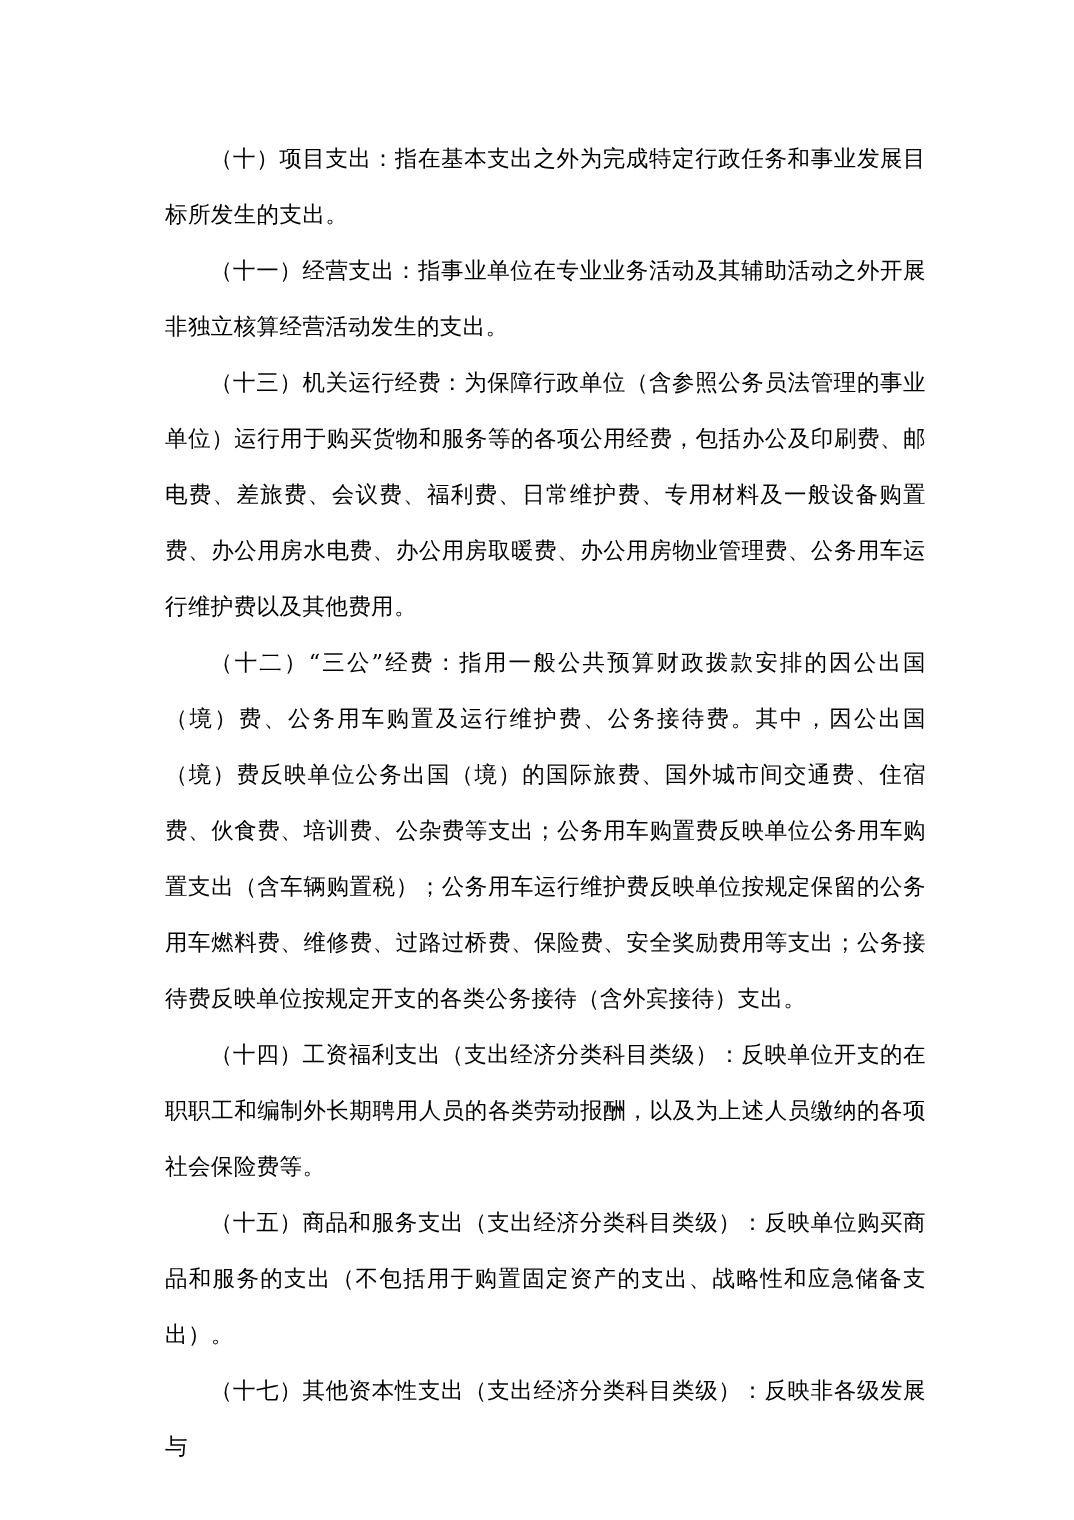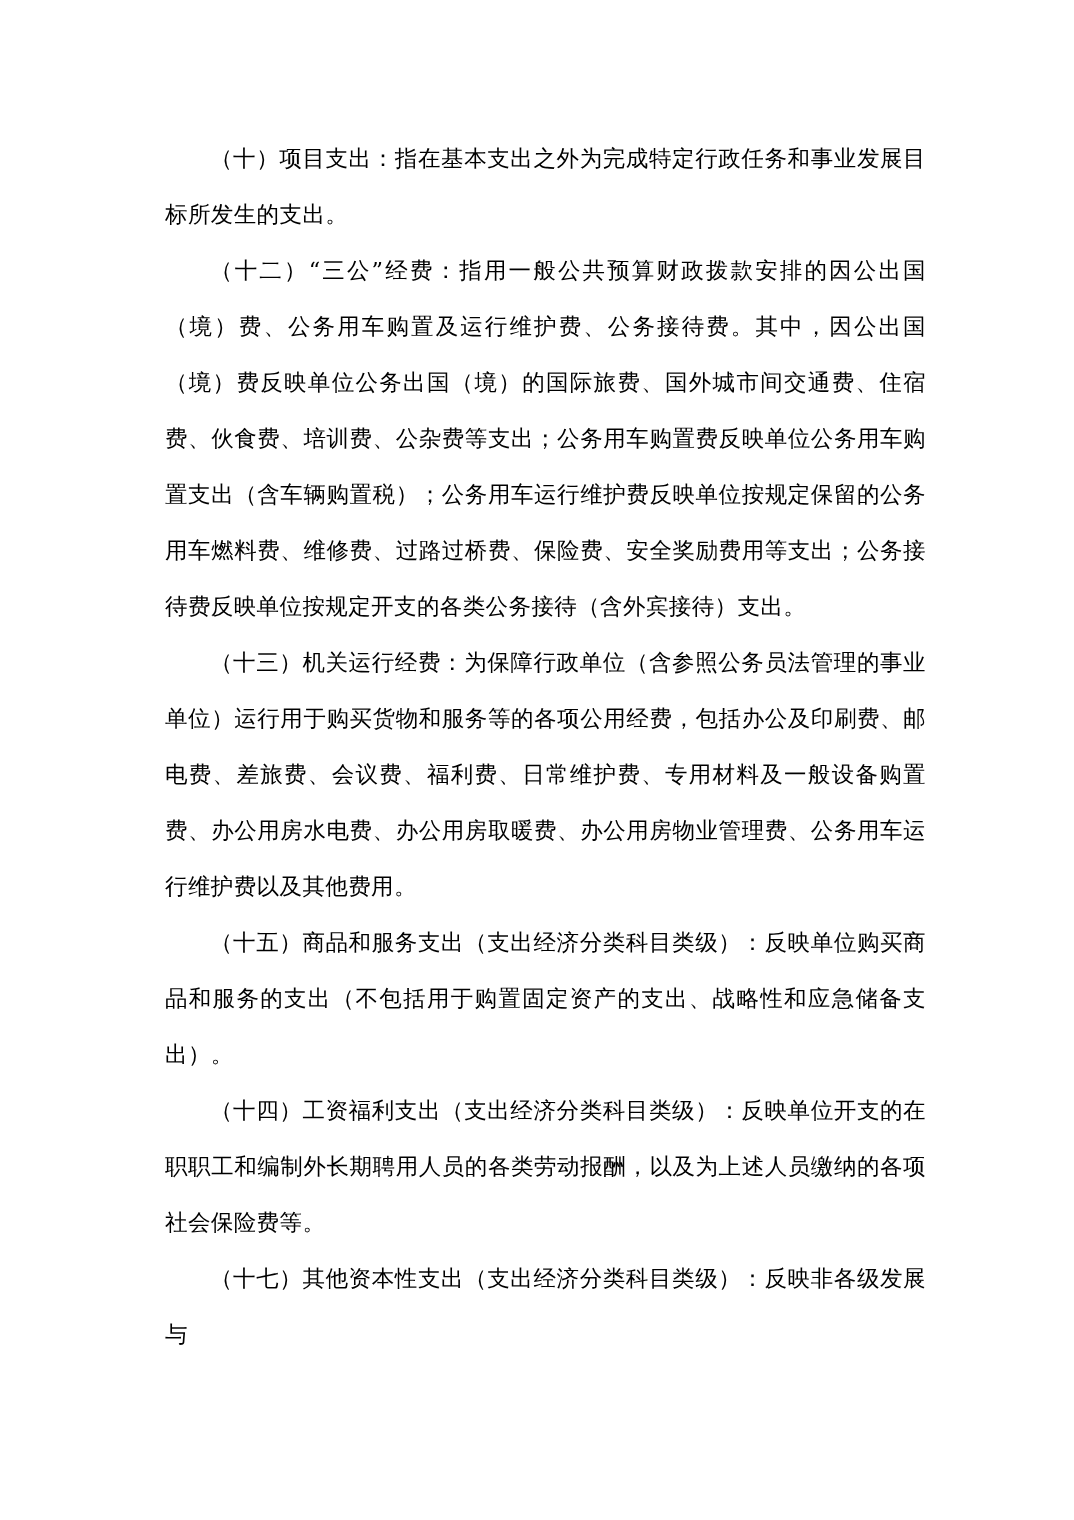--- a/index.html
+++ b/index.html
@@ -34,19 +34,20 @@
     text-align: justify;
     text-justify: inter-ideograph;
   }
 </style>
 </head>
 <body>
 
 <div class="page">
   <div class="doc-body">
     <p class="para">（十）项目支出：指在基本支出之外为完成特定行政任务和事业发展目标所发生的支出。</p>
+    <p class="para">（十一）经营支出：指事业单位在专业业务活动及其辅助活动之外开展非独立核算经营活动发生的支出。</p>
+    <p class="para">（十三）机关运行经费：为保障行政单位（含参照公务员法管理的事业单位）运行用于购买货物和服务等的各项公用经费，包括办公及印刷费、邮电费、差旅费、会议费、福利费、日常维护费、专用材料及一般设备购置费、办公用房水电费、办公用房取暖费、办公用房物业管理费、公务用车运行维护费以及其他费用。</p>
     <p class="para">（十二）“三公”经费：指用一般公共预算财政拨款安排的因公出国（境）费、公务用车购置及运行维护费、公务接待费。其中，因公出国（境）费反映单位公务出国（境）的国际旅费、国外城市间交通费、住宿费、伙食费、培训费、公杂费等支出；公务用车购置费反映单位公务用车购置支出（含车辆购置税）；公务用车运行维护费反映单位按规定保留的公务用车燃料费、维修费、过路过桥费、保险费、安全奖励费用等支出；公务接待费反映单位按规定开支的各类公务接待（含外宾接待）支出。</p>
-    <p class="para">（十三）机关运行经费：为保障行政单位（含参照公务员法管理的事业单位）运行用于购买货物和服务等的各项公用经费，包括办公及印刷费、邮电费、差旅费、会议费、福利费、日常维护费、专用材料及一般设备购置费、办公用房水电费、办公用房取暖费、办公用房物业管理费、公务用车运行维护费以及其他费用。</p>
+    <p class="para">（十四）工资福利支出（支出经济分类科目类级）：反映单位开支的在职职工和编制外长期聘用人员的各类劳动报酬，以及为上述人员缴纳的各项社会保险费等。</p>
     <p class="para">（十五）商品和服务支出（支出经济分类科目类级）：反映单位购买商品和服务的支出（不包括用于购置固定资产的支出、战略性和应急储备支出）。</p>
-    <p class="para">（十四）工资福利支出（支出经济分类科目类级）：反映单位开支的在职职工和编制外长期聘用人员的各类劳动报酬，以及为上述人员缴纳的各项社会保险费等。</p>
     <p class="para">（十七）其他资本性支出（支出经济分类科目类级）：反映非各级发展与</p>
   </div>
 </div>
 
 </body></html>

